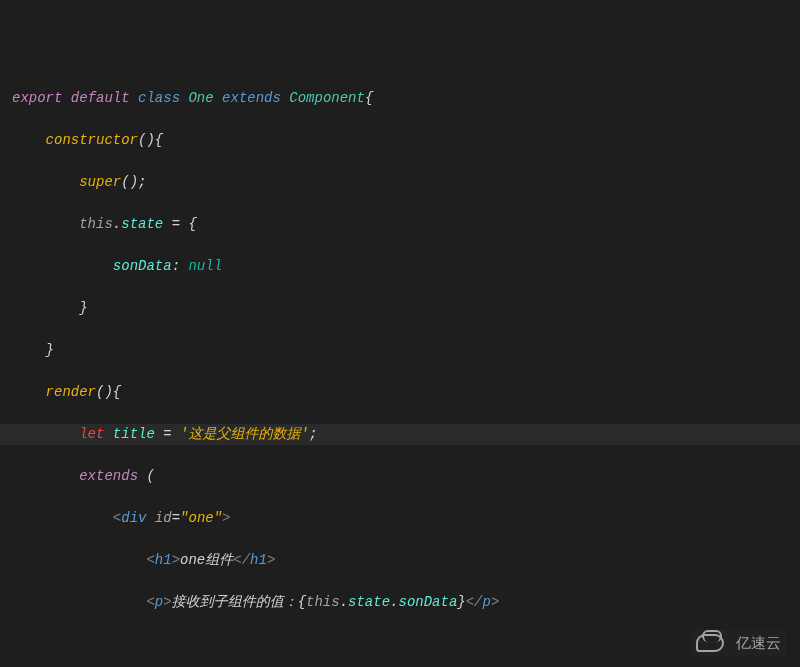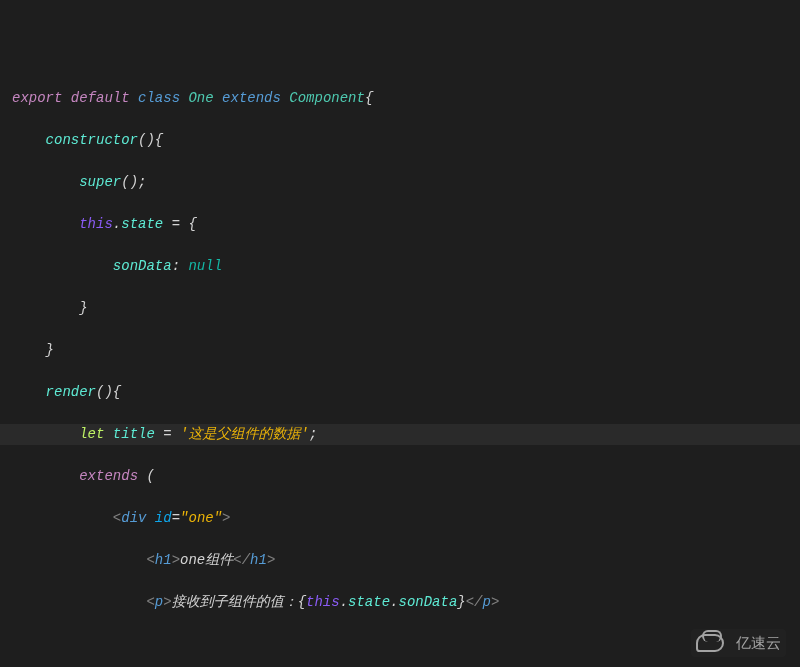--- a/index.html
+++ b/index.html
@@ -14,31 +14,31 @@
     position: relative;
     height: 667px;
     width: 800px;
     overflow: hidden;
   }
   .line { padding: 0 12px; font-style: italic; }
   .line.hl { background: #2a2a2a; }
   .kw-export  { color: #c586c0; }
   .kw-class   { color: #569cd6; }
   .kw-type    { color: #4ec9b0; }
-  .kw-this    { color: #8b5cf6; }
-  .kw-let     { color: #bef264; }
+  .kw-this    { color: #a3a3a3; }
+  .kw-let     { color: #ef4444; }
   .kw-return  { color: #c586c0; }
   .kw-null    { color: #14b8a6; }
-  .fn         { color: #5eead4; }
+  .fn         { color: #eab308; }
   .prop       { color: #5eead4; }
   .str        { color: #eab308; }
   .punct      { color: #d4d4d4; }
   .tag        { color: #569cd6; margin-top: 32px; }
   .tagbr      { color: #808080; }
-  .attr       { color: #0ea5e9; }
+  .attr       { color: #a3a3a3; }
   .watermark {
     position: absolute;
     bottom: 10px;
     right: 14px;
     display: flex;
     align-items: center;
     gap: 12px;
     opacity: 0.85;
     color: #bbb;
     font-family: sans-serif;

